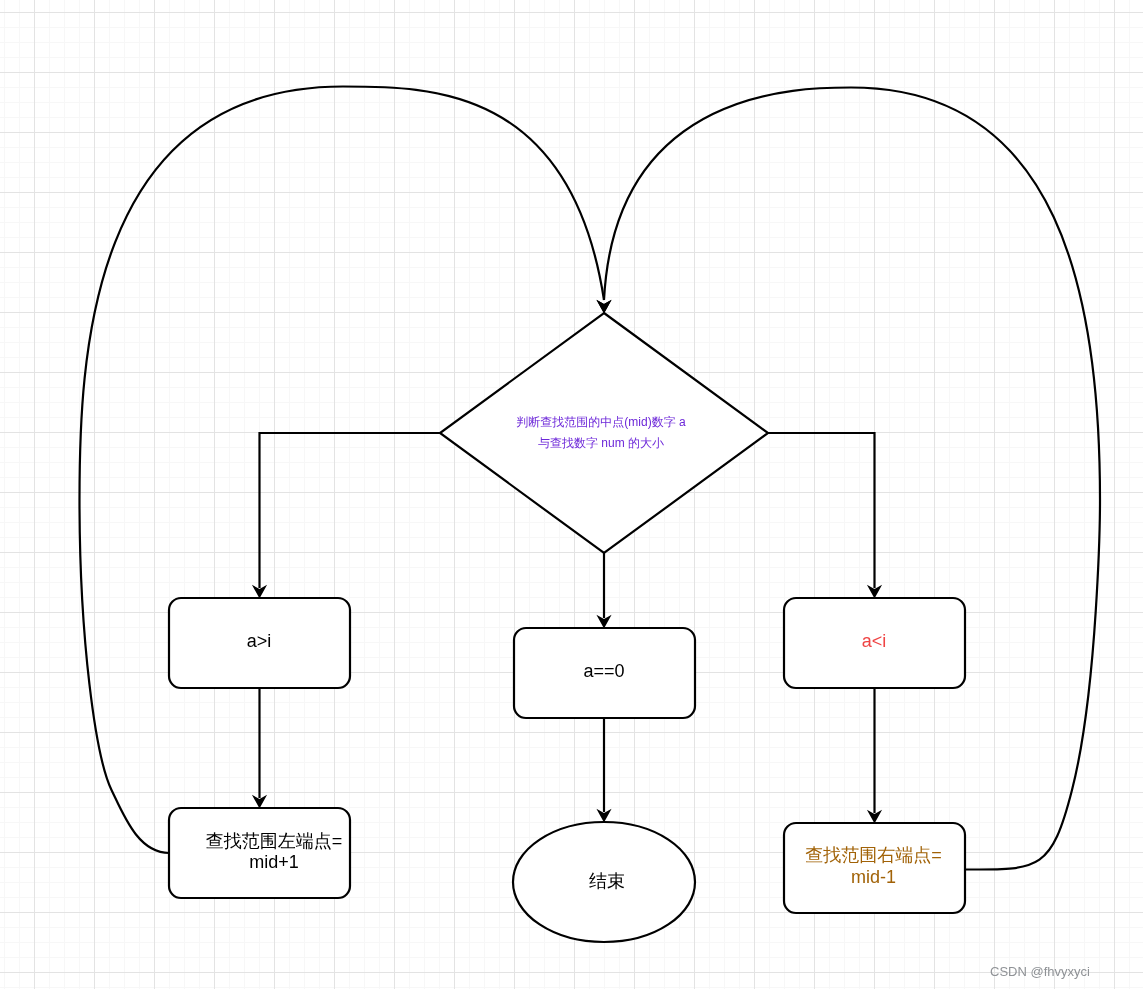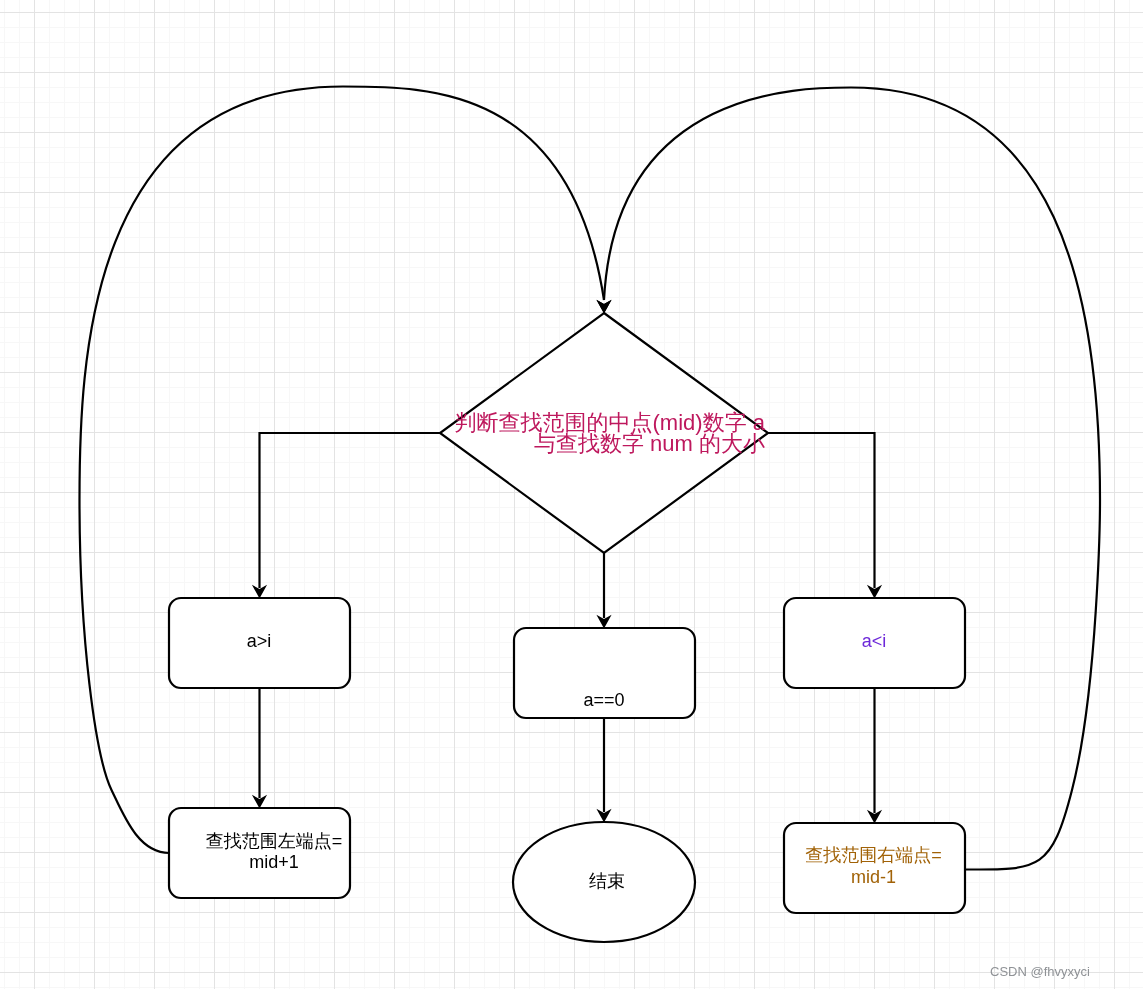--- a/index.html
+++ b/index.html
@@ -50,25 +50,25 @@
       <rect x="169" y="598" width="181" height="90" rx="12" ry="12"></rect>
       <rect x="514" y="628" width="181" height="90" rx="12" ry="12"></rect>
       <rect x="784" y="598" width="181" height="90" rx="12" ry="12"></rect>
       <rect x="169" y="808" width="181" height="90" rx="12" ry="12"></rect>
       <ellipse cx="604" cy="882" rx="91" ry="60"></ellipse>
       <rect x="784" y="823" width="181" height="90" rx="12" ry="12"></rect>
     </g>
 </svg>
 
 <div id="labels">
-    <div class="node-label" style="left: 437px; top: 411.5px; width: 328px; font-size: 22px; color: #be185d; text-align: right;">判断查找范围的中点(mid)数字 a
+    <div class="node-label" style="left: 437px; top: 411.5px; width: 328px; font-size: 12px; color: #6d28d9;">判断查找范围的中点(mid)数字 a
 与查找数字 num 的大小</div>
     <div class="node-label" style="left: 168.5px; top: 631.2px; width: 181px; font-size: 18px; color: rgb(0, 0, 0);">a&gt;i</div>
-    <div class="node-label" style="left: 513.5px; top: 660.5px; width: 181px; font-size: 18px; color: rgb(0, 0, 0); margin-top: 29px;">a==0</div>
-    <div class="node-label" style="left: 783.5px; top: 631.2px; width: 181px; font-size: 18px; color: #6d28d9;">a&lt;i</div>
+    <div class="node-label" style="left: 513.5px; top: 660.5px; width: 181px; font-size: 18px; color: rgb(0, 0, 0);">a==0</div>
+    <div class="node-label" style="left: 783.5px; top: 631.2px; width: 181px; font-size: 18px; color: #ef4444;">a&lt;i</div>
     <div class="node-label" style="left: 167.5px; top: 830.5px; width: 181px; font-size: 18px; color: rgb(0, 0, 0); padding-left: 16px;">查找范围左端点=
 mid+1</div>
     <div class="node-label" style="left: 513px; top: 870.5px; width: 188px; font-size: 18px; color: rgb(0, 0, 0);">结束</div>
     <div class="node-label" style="left: 783px; top: 845px; width: 181px; font-size: 18px; color: #a16207;">查找范围右端点=
 mid-1</div>
   </div>
 
 <div id="watermark" style="left: 990px; top: 963.5px; color: rgb(143, 146, 150); font-size: 13px;">CSDN @fhvyxyci</div>
 
 </body></html>

